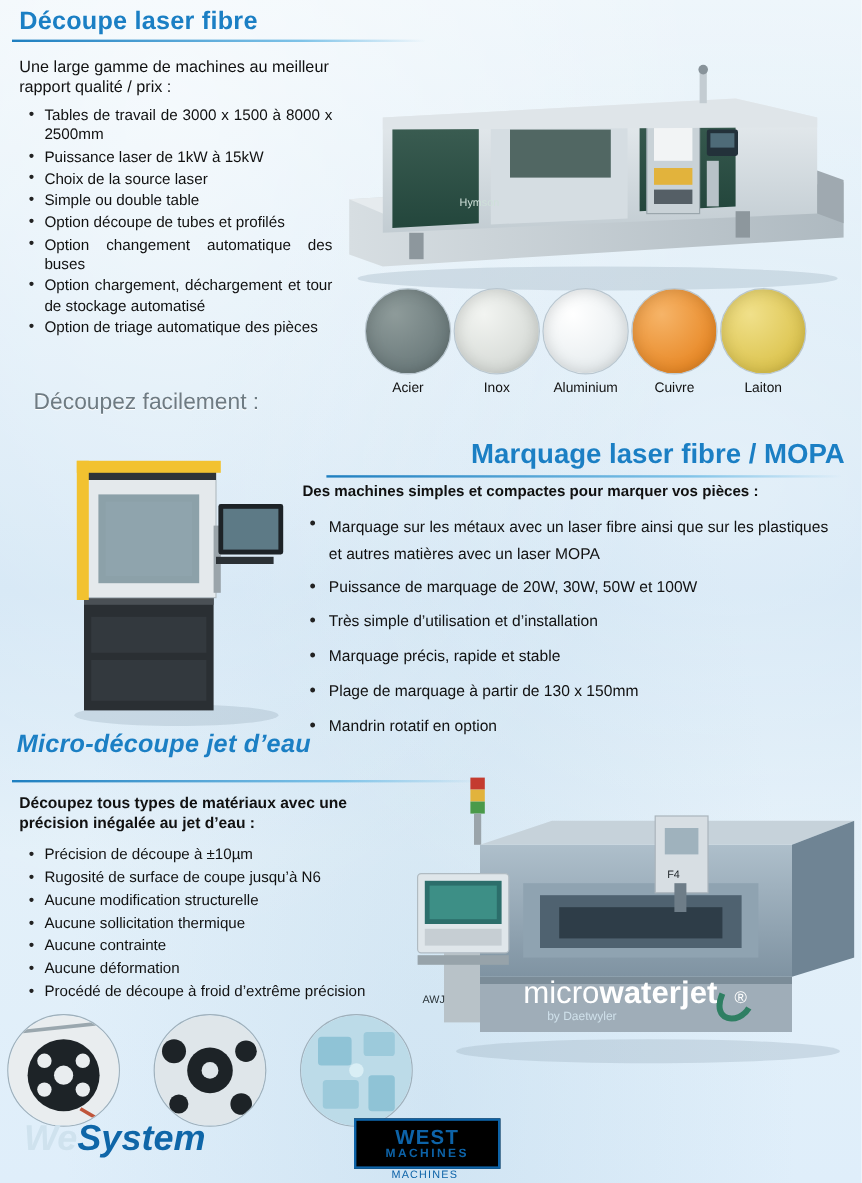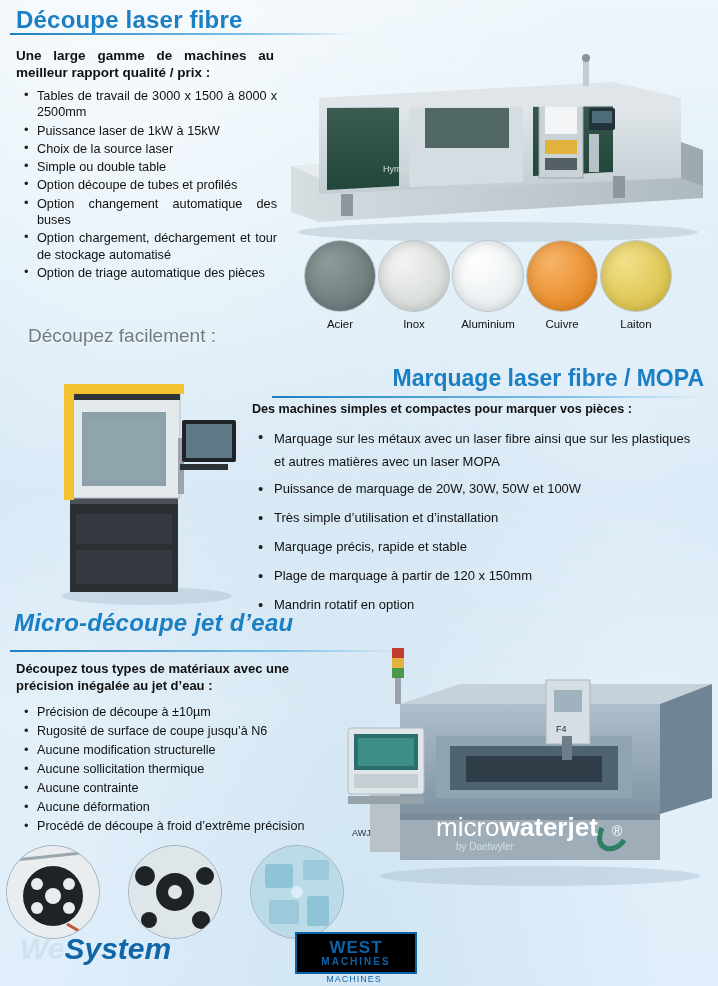--- a/index.html
+++ b/index.html
@@ -14,29 +14,29 @@
     content:"";position:absolute;inset:0;
     background:
       radial-gradient(ellipse at 20% 10%, rgba(255,255,255,.55), rgba(255,255,255,0) 55%),
       radial-gradient(ellipse at 85% 40%, rgba(255,255,255,.35), rgba(255,255,255,0) 50%),
       radial-gradient(ellipse at 50% 95%, rgba(180,210,230,.35), rgba(255,255,255,0) 60%);
     pointer-events:none;
   }
   .page{position:absolute;inset:0;}
 
   h1.section{
-    font-size:24px;font-weight:bold;color:#1b7fc4;margin:0;
+    font-size:21px;font-weight:bold;color:#1b7fc4;margin:0;
     letter-spacing:.2px;
   }
   .rule{height:2px;background:linear-gradient(90deg,#1f7fc0,#7fc3e8 70%,rgba(127,195,232,0));}
 
   
   #sec1-title{position:absolute;left:16px;top:6px;}
   #sec1-rule{position:absolute;left:10px;top:33px;width:345px;}
-  #sec1-intro{position:absolute;left:16px;top:47px;width:258px;font-size:13.5px;line-height:17px;font-weight:bold;text-align:justify;}
+  #sec1-intro{position:absolute;left:16px;top:47px;width:258px;font-size:13.5px;line-height:17px;font-weight:normal;text-align:justify;}
   ul.bul{margin:0;padding:0;list-style:none;}
   ul.bul li{position:relative;padding-left:15px;margin-bottom:2px;}
   ul.bul li:before{content:"•";position:absolute;left:2px;top:-1px;color:#222;font-size:13px;}
   #sec1-list{position:absolute;left:22px;top:88px;width:255px;font-size:12.7px;line-height:16.3px;text-align:justify;}
 
   
   #machine1{position:absolute;left:283px;top:46px;width:425px;height:200px;}
 
   
   #materials{position:absolute;left:272px;top:240px;width:432px;height:100px;display:flex;justify-content:center;}
@@ -175,21 +175,21 @@
 
   <div id="sec2-title">Marquage laser fibre / MOPA</div>
   <div class="rule" id="sec2-rule"></div>
   <div id="sec2-intro">Des machines simples et compactes pour marquer vos pièces :</div>
 
   <ul class="bul" id="sec2-list">
     <li style="line-height:23px;padding-top:2px">Marquage sur les métaux avec un laser fibre ainsi que sur les plastiques et autres matières avec un laser MOPA</li>
     <li>Puissance de marquage de 20W, 30W, 50W et 100W</li>
     <li>Très simple d’utilisation et d’installation</li>
     <li>Marquage précis, rapide et stable</li>
-    <li>Plage de marquage à partir de 120 x 150mm</li>
+    <li>Plage de marquage à partir de 130 x 150mm</li>
     <li>Mandrin rotatif en option</li>
   </ul>
 
   <svg id="marker" viewBox="0 0 215 240">
     <ellipse cx="105" cy="228" rx="85" ry="9" fill="#9fb3c0" opacity=".35"></ellipse>
 
     <rect x="28" y="128" width="108" height="96" fill="#2a2f33"></rect>
     <rect x="28" y="128" width="108" height="8" fill="#4a5055"></rect>
     <rect x="34" y="146" width="96" height="30" fill="#33393e"></rect>
     <rect x="34" y="182" width="96" height="34" fill="#33393e"></rect>

